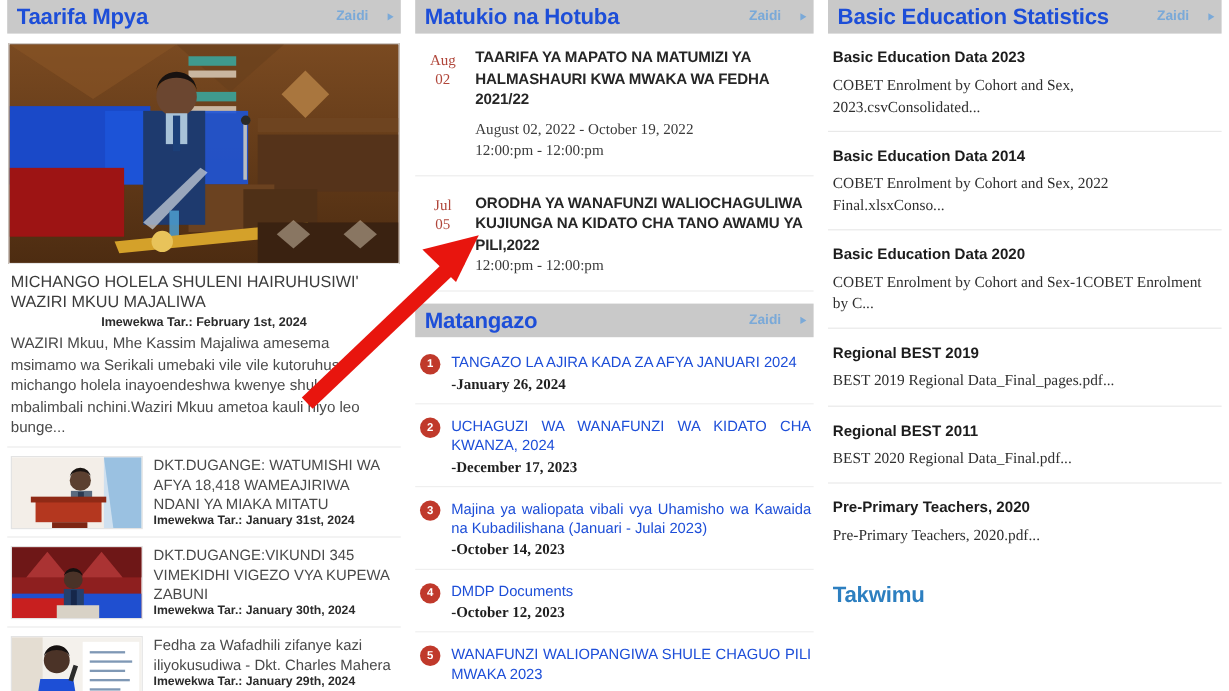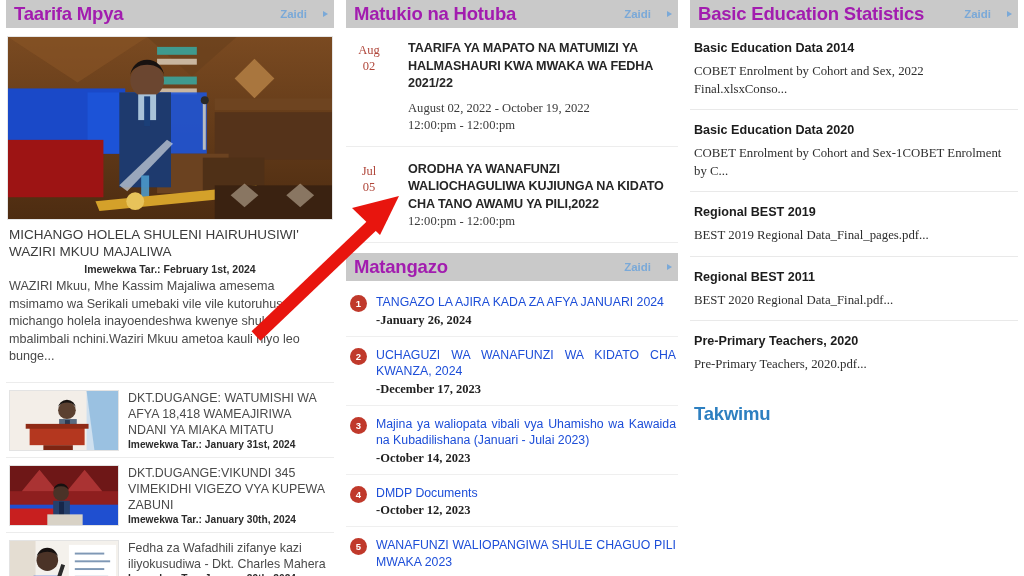--- a/index.html
+++ b/index.html
@@ -25,21 +25,21 @@
   .sec-head {
     background: #c9c9c9;
     height: 28px;
     display: flex;
     align-items: center;
     justify-content: space-between;
     padding: 0 6px 0 8px;
     margin-bottom: 8px;
   }
   .sec-title {
-    color: #a21caf;
+    color: #1d4ed8;
     font-size: 18.5px;
     font-weight: 700;
     letter-spacing: -0.2px;
     white-space: nowrap;
   }
   .sec-more {
     color: #7aa9d8;
     font-size: 11.5px;
     font-weight: 600;
     display: flex;
@@ -106,21 +106,21 @@
   .news-meta {
     font-size: 10.2px;
     font-weight: 700;
     color: #2b2b2b;
     margin-top: 1px;
   }
 
   
   .event {
     display: flex;
-    gap: 18px;
+    gap: 6px;
     padding: 4px 2px 12px 2px;
     border-bottom: 1px solid #ededed;
     margin-bottom: 10px;
   }
   .event:last-of-type { border-bottom: 1px solid #ededed; }
   .ev-date {
     flex: 0 0 42px;
     text-align: center;
     color: #b0463a;
     font-family: "Liberation Serif", serif;
@@ -267,21 +267,21 @@
       <circle cx="128" cy="166" r="9" fill="#e8c35a"></circle>
       <rect x="208" y="150" width="118" height="34" fill="#3a2211"></rect>
       <path d="M224 160 l14 12 l14 -12 l-14 -12z" fill="#d7c9b4" opacity=".5"></path>
       <path d="M280 160 l14 12 l14 -12 l-14 -12z" fill="#d7c9b4" opacity=".5"></path>
     </svg>
 
     <div class="lead-title">MICHANGO HOLELA SHULENI HAIRUHUSIWI' WAZIRI MKUU MAJALIWA</div>
     <div class="meta">Imewekwa Tar.: February 1st, 2024</div>
     <div class="lead-body">WAZIRI Mkuu, Mhe Kassim Majaliwa amesema msimamo wa Serikali umebaki vile vile kutoruhusu michango holela inayoendeshwa kwenye shule mbalimbali nchini.Waziri Mkuu ametoa kauli hiyo leo bunge...</div>
 
-    <div class="news-item" style="margin-top:16px;">
+    <div class="news-item" style="margin-top:6px;">
       <svg class="thumb" viewBox="0 0 110 61" preserveAspectRatio="none">
         <rect width="110" height="61" fill="#f3eee8"></rect>
         <rect x="78" y="0" width="32" height="61" fill="#cfe0ef"></rect>
         <polygon points="78,0 110,0 110,61 86,61" fill="#6fa8d6" opacity=".55"></polygon>
         <circle cx="58" cy="20" r="9" fill="#5b4030"></circle>
         <path d="M49 18 a9 9 0 0 1 18 0 a9 6 0 0 0 -18 0z" fill="#191310"></path>
         <rect x="50" y="29" width="18" height="18" fill="#5a6b80"></rect>
         <rect x="56" y="30" width="5" height="18" fill="#2b3a52"></rect>
         <rect x="20" y="37" width="56" height="19" fill="#b4371f"></rect>
         <rect x="16" y="34" width="64" height="5" fill="#8f2a16"></rect>
@@ -422,20 +422,24 @@
 
     <div class="sec-head">
       <span class="sec-title">Basic Education Statistics</span>
       <span class="sec-more">
         <span>Zaidi</span>
         <i class="caret"></i>
       </span>
     </div>
 
     <div class="stat">
+      <div class="stat-title">Basic Education Data 2023</div>
+      <div class="stat-desc">COBET Enrolment by Cohort and Sex, 2023.csvConsolidated...</div>
+    </div>
+    <div class="stat">
       <div class="stat-title">Basic Education Data 2014</div>
       <div class="stat-desc">COBET Enrolment by Cohort and Sex, 2022 Final.xlsxConso...</div>
     </div>
     <div class="stat">
       <div class="stat-title">Basic Education Data 2020</div>
       <div class="stat-desc">COBET Enrolment by Cohort and Sex-1COBET Enrolment by C...</div>
     </div>
     <div class="stat">
       <div class="stat-title">Regional BEST 2019</div>
       <div class="stat-desc">BEST 2019 Regional Data_Final_pages.pdf...</div>

